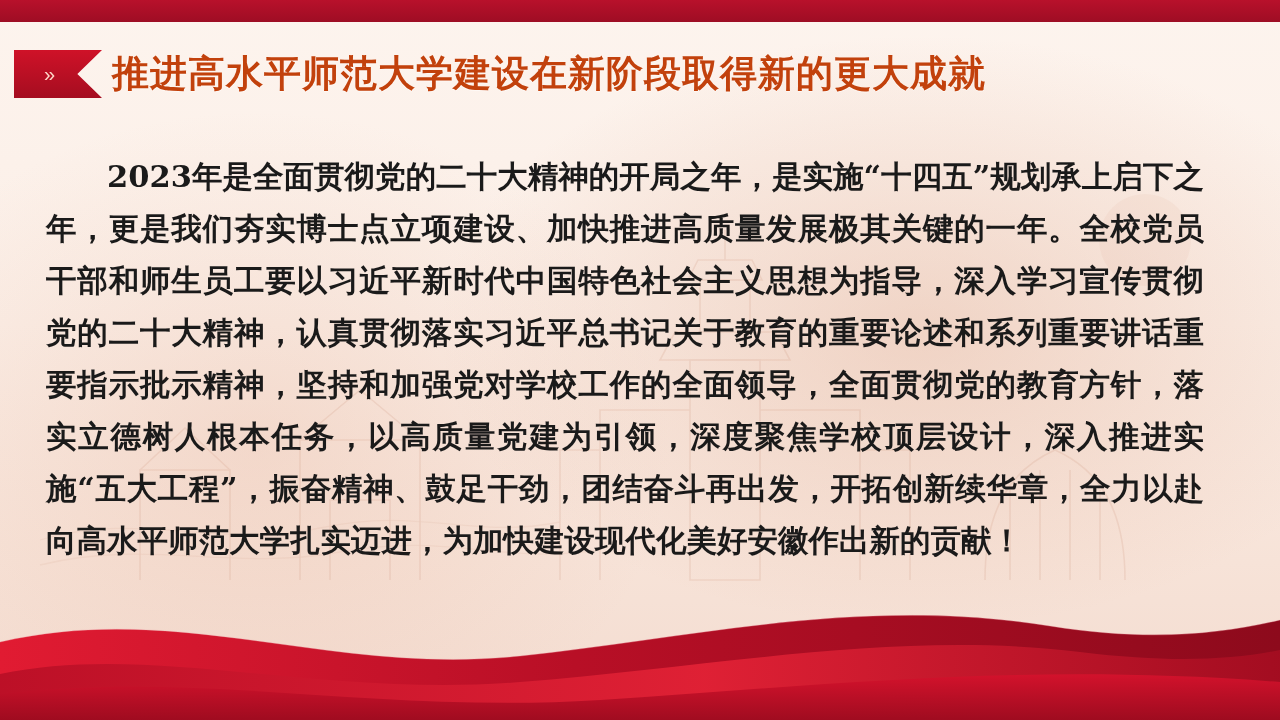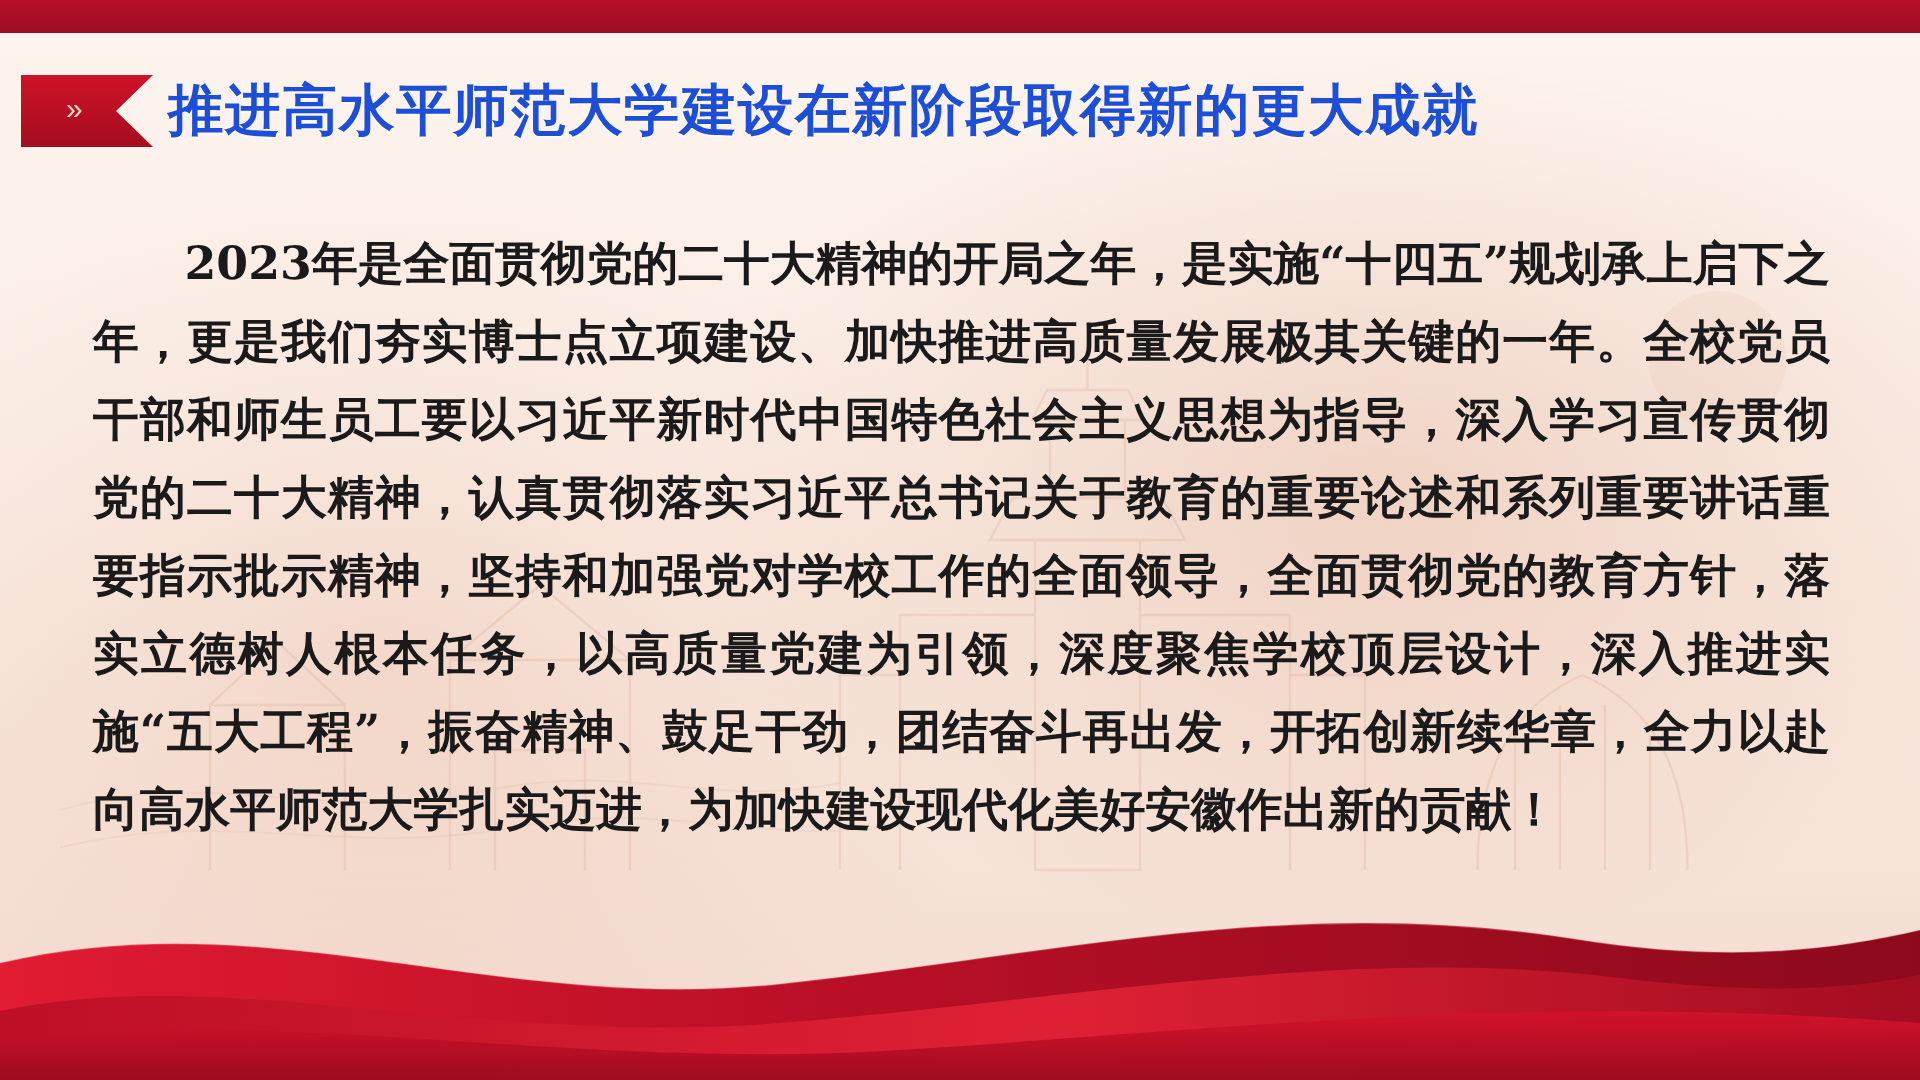--- a/index.html
+++ b/index.html
@@ -70,33 +70,33 @@
     position: absolute;
     left: 30px; top: 50%;
     transform: translateY(-50%);
     color: #ffd9c9;
     font-size: 20px;
     letter-spacing: -2px;
     font-family: "Liberation Sans", sans-serif;
   }
   .title-text {
     margin-left: 10px;
-    color: #1d4ed8;
+    color: #c2410c;
     font-family: Liberation Mono, monospace;
     font-weight: bold;
     font-size: 37px;
     letter-spacing: 1px;
     white-space: nowrap;
     text-shadow: 0 1px 0 rgba(255,255,255,0.5);
   }
 
   
   .body-wrap {
     position: absolute;
-    left: 62px;
+    left: 46px;
     top: 150px;
     width: 1158px;
   }
   .body-text {
     color: #1a1a1a;
     font-family: "DejaVu Serif", serif;
     font-size: 30.5px;
     line-height: 52px;
     text-align: justify;
     text-justify: inter-ideograph;

